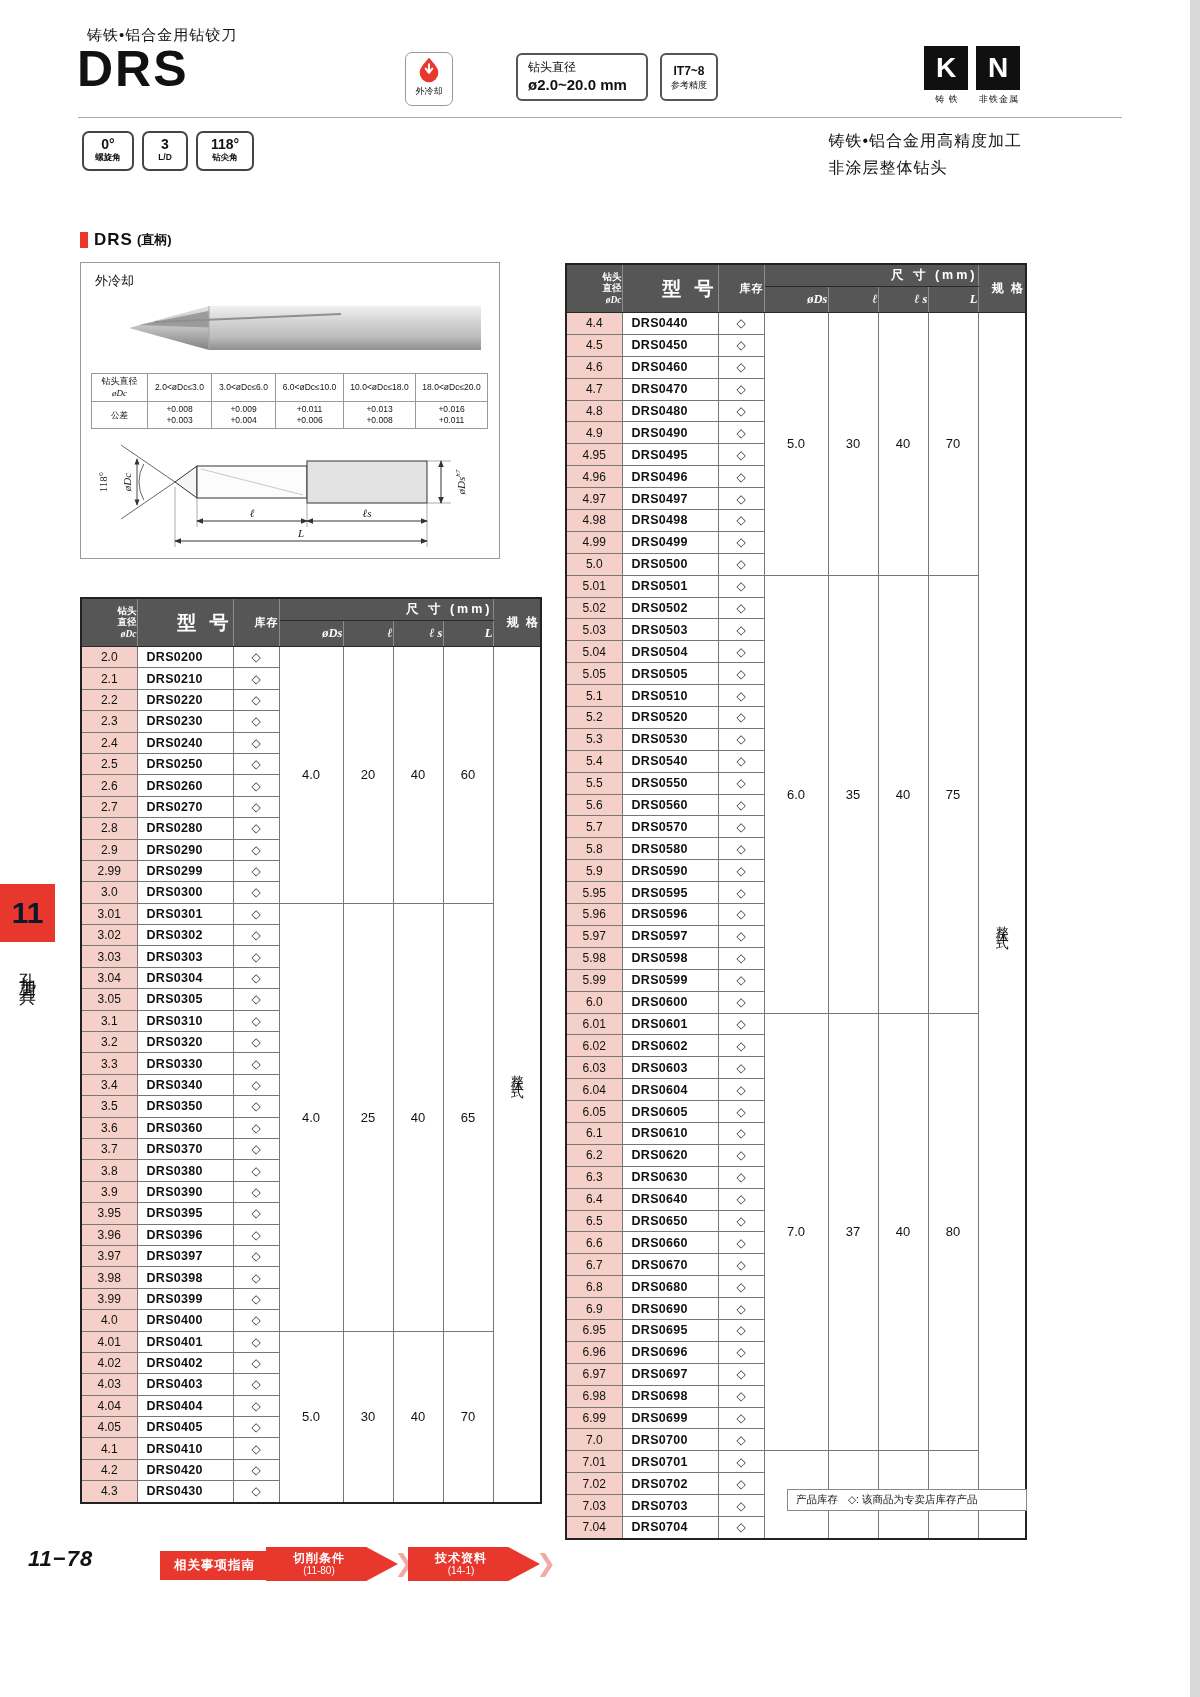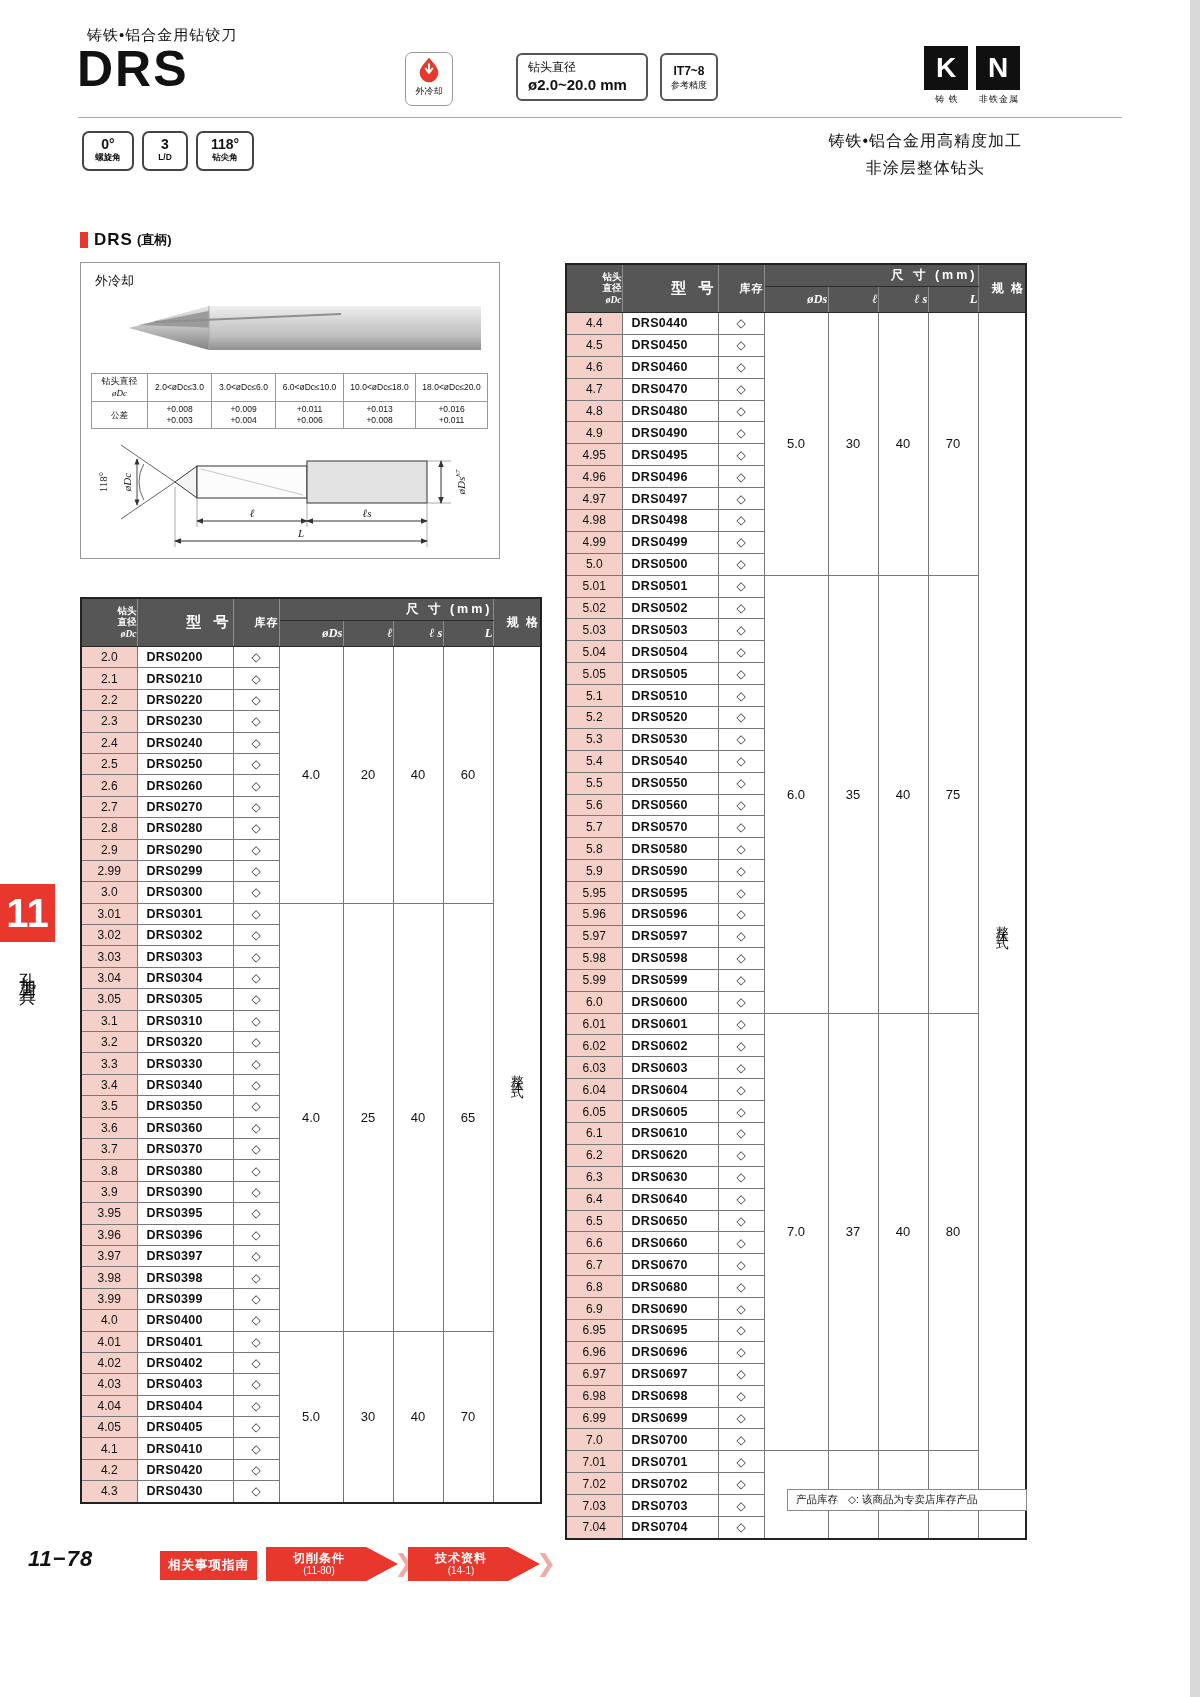--- a/index.html
+++ b/index.html
@@ -31,21 +31,21 @@
   .mat.k{left:924px;}
   .mat.n{left:976px;}
 
   .badge{position:absolute;top:131px;border:2px solid #444;border-radius:7px;text-align:center;height:40px;box-sizing:border-box;padding-top:3px;background:#fff;}
   .badge .v{font-size:14px;font-weight:bold;line-height:16px;}
   .badge .t{font-size:8.5px;line-height:11px;font-weight:bold;}
   .badge.b1{left:82px;width:52px;}
   .badge.b2{left:142px;width:46px;}
   .badge.b3{left:196px;width:58px;}
 
-  .taglines{position:absolute;right:178px;top:127px;text-align:center;font-size:16px;line-height:27px;letter-spacing:1px;}
+  .taglines{position:absolute;right:178px;top:127px;text-align:left;font-size:16px;line-height:27px;letter-spacing:1px;}
 
   
   .section-head{position:absolute;left:80px;top:230px;display:flex;align-items:center;}
   .section-head .sq{width:8px;height:16px;background:#e8372c;margin-right:6px;}
   .section-head .t1{font-size:17px;font-weight:bold;letter-spacing:1px;}
   .section-head .t2{font-size:13px;font-weight:bold;margin-left:4px;}
 
   
   .diagram{position:absolute;left:80px;top:262px;width:420px;height:297px;border:1px solid #999;box-sizing:border-box;background:#fff;}
   .diagram .cool-txt{position:absolute;left:14px;top:9px;font-size:13px;}
@@ -63,50 +63,50 @@
   .ptable{position:absolute;border-collapse:collapse;table-layout:fixed;background:#fff;border:2px solid #222;}
   .ptable th{background:#565656;color:#fff;border:1px solid #8c8c8c;font-weight:bold;padding:0;text-align:right;}
   .ptable thead th{border-bottom:1.5px solid #2a2a2a;}
   .ptable td{border:1px solid #777;padding:0;}
   .t-left{left:80px;top:597px;}
   .t-right{left:565px;top:263px;}
   .t-left tbody td{height:20.4px;}
   .t-right tbody td{height:20.9px;}
   .th-dia{font-size:9.5px;line-height:1.2;}
   .th-dia i{font-style:italic;font-family:"Liberation Serif","DejaVu Serif",serif;}
-  .th-model{font-size:15px;letter-spacing:4px;}
+  .th-model{font-size:19px;letter-spacing:4px;}
   .th-stock{font-size:11px;letter-spacing:1px;}
   .th-dims{font-size:12.5px;height:21px;letter-spacing:3px;margin-top:36px;}
   .th-sub{font-size:12.5px;height:25px;font-style:italic;font-family:"Liberation Serif","DejaVu Serif",serif;}
   .th-spec{font-size:12px;letter-spacing:2px;}
   td.dia{background:#f4d0c9;font-size:12px;text-align:center;}
   td.model{font-weight:bold;font-size:12.5px;text-align:left;padding-left:9px;letter-spacing:0.3px;}
   td.stock{text-align:center;font-size:12px;color:#333;}
   td.dim{text-align:center;font-size:13px;}
   td.spec{text-align:center;vertical-align:middle;}
   td.spec span{writing-mode:vertical-rl;font-size:13px;letter-spacing:5px;display:inline-block;}
 
   
   .stock-note{position:absolute;left:787px;top:1489px;width:240px;box-sizing:border-box;border:1px solid #888;font-size:10.5px;
     padding:3px 8px;display:flex;gap:10px;background:#fff;white-space:nowrap;}
   .page-num{position:absolute;left:28px;top:1546px;font-size:22px;font-weight:bold;font-style:italic;letter-spacing:1px;}
-  .nav1{position:absolute;left:160px;top:1551px;background:#e8372c;color:#fff;font-size:12.5px;font-weight:bold;padding:6px 8px;letter-spacing:1px;}
+  .nav1{position:absolute;left:160px;top:1551px;background:#e8372c;color:#fff;font-size:12.5px;font-weight:bold;padding:6px 14px;letter-spacing:1px;}
   .nav-arrow{position:absolute;top:1547px;width:132px;height:34px;background:#e8372c;color:#fff;box-sizing:border-box;
     clip-path:polygon(0 0,76% 0,100% 50%,76% 100%,0 100%);display:flex;flex-direction:column;align-items:center;justify-content:center;padding-right:26px;}
   .nav-arrow .a{font-size:12px;font-weight:bold;line-height:14px;letter-spacing:1px;}
   .nav-arrow .b{font-size:10px;line-height:12px;}
   .nav2{left:266px;}
   .nav3{left:408px;}
   .chev{position:absolute;top:1549px;font-size:24px;font-weight:bold;color:#f0aba4;}
   .chev.c2{left:394px;}
   .chev.c3{left:536px;}
 
   
-  .chapter-tab{position:absolute;left:0;top:884px;width:55px;height:58px;background:#e8372c;color:#ffffff;
-    display:flex;align-items:center;justify-content:center;font-size:40px;font-weight:bold;}
+  .chapter-tab{position:absolute;left:0;top:884px;width:55px;height:58px;background:#e8372c;color:#0f172a;
+    display:flex;align-items:center;justify-content:center;font-size:30px;font-weight:bold;}
   .side-label{position:absolute;left:16px;top:960px;writing-mode:vertical-rl;font-size:17px;letter-spacing:4px;}
 </style>
 </head>
 <body>
 
 <div class="page">
   <div class="edge-strip"></div>
 
   <div class="category">铸铁•铝合金用钻铰刀</div>
   <div class="title">DRS</div>

